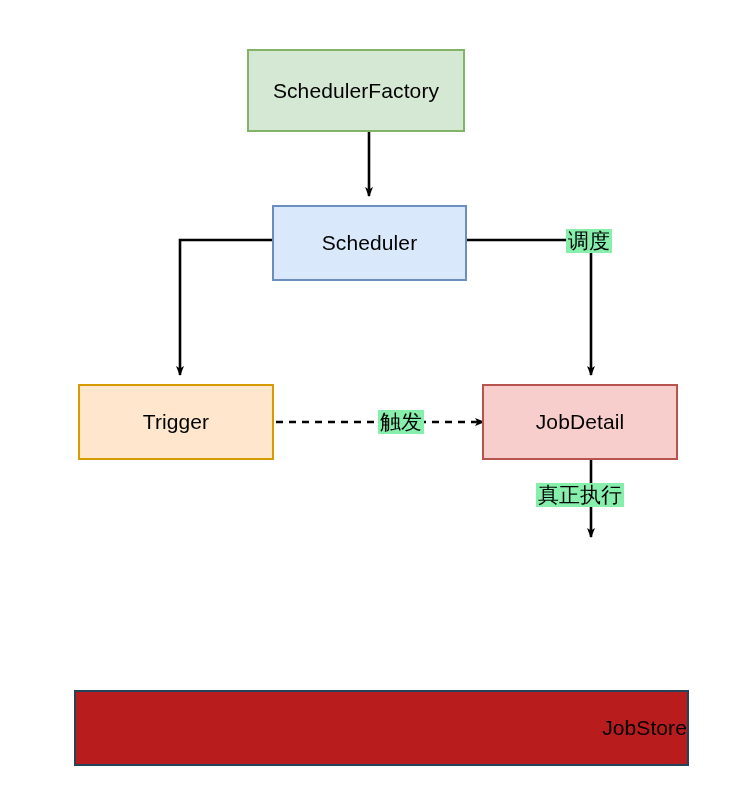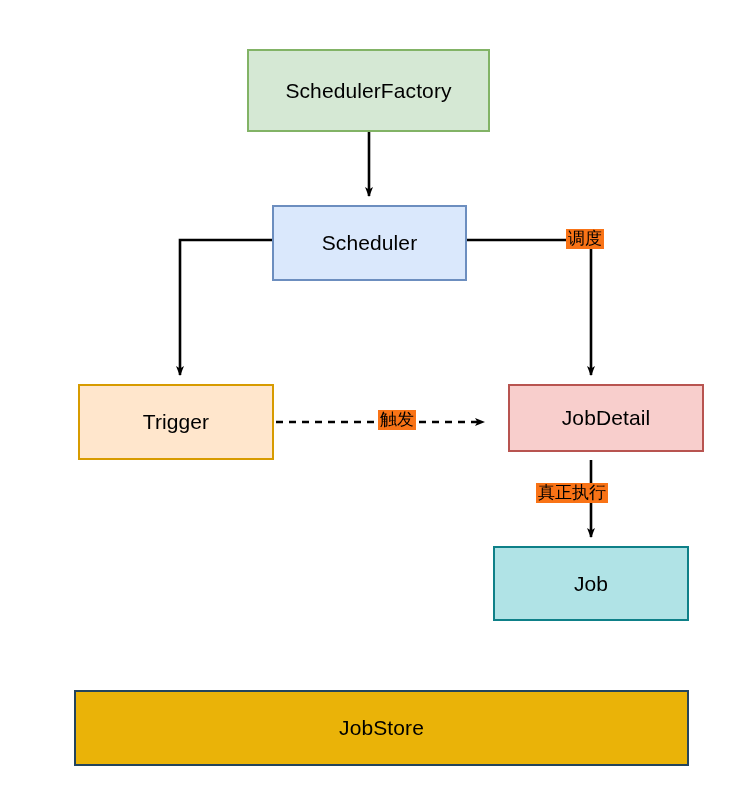--- a/index.html
+++ b/index.html
@@ -35,48 +35,48 @@
     align-items: center;
     justify-content: center;
     text-align: center;
     color: #000000;
     font-size: 21px;
     line-height: 1.2;
     letter-spacing: 0.1px;
     z-index: 2;
   }
   #node-scheduler-factory {
-    left: 247px; top: 49px; width: 243px; height: 83px;
+    left: 247px; top: 49px; width: 218px; height: 83px;
     background: #d5e8d4; border-color: #82b366;
   }
   #node-scheduler {
     left: 272px; top: 205px; width: 195px; height: 76px;
     background: #dae8fc; border-color: #6c8ebf;
   }
   #node-trigger {
     left: 78px; top: 384px; width: 196px; height: 76px;
     background: #ffe6cc; border-color: #d79b00;
   }
   #node-jobdetail {
-    left: 508px; top: 384px; width: 196px; height: 68px;
+    left: 482px; top: 384px; width: 196px; height: 76px;
     background: #f8cecc; border-color: #b85450;
   }
   #node-job {
     left: 493px; top: 546px; width: 196px; height: 75px;
     background: #b0e3e6; border-color: #0e8088;
   }
   #node-jobstore {
     left: 74px; top: 690px; width: 615px; height: 76px;
-    background: #eab308; border-color: #23445d;
+    background: #b91c1c; border-color: #23445d; justify-content: flex-end;
   }
   .edge-label {
     position: absolute;
-    font-size: 17px;
+    font-size: 21px;
     color: #000000;
-    background: #f97316;
+    background: #86efac;
     padding: 0 2px;
     white-space: nowrap;
     z-index: 3;
     line-height: 1.15;
   }
   #label-diaodu { left: 566px; top: 229px; }
   #label-chufa  { left: 378px; top: 410px; }
   #label-zhenzhengzhixing { left: 536px; top: 483px; }
 </style>
 </head>
@@ -111,23 +111,20 @@
   </div>
 
   <div class="node" id="node-trigger">
     <span>Trigger</span>
   </div>
 
   <div class="node" id="node-jobdetail">
     <span>JobDetail</span>
   </div>
 
-  <div class="node" id="node-job">
-    <span>Job</span>
-  </div>
 
   <div class="node" id="node-jobstore">
     <span>JobStore</span>
   </div>
 
   <div class="edge-label" id="label-diaodu">调度</div>
 
   <div class="edge-label" id="label-chufa">触发</div>
 
   <div class="edge-label" id="label-zhenzhengzhixing">真正执行</div>

